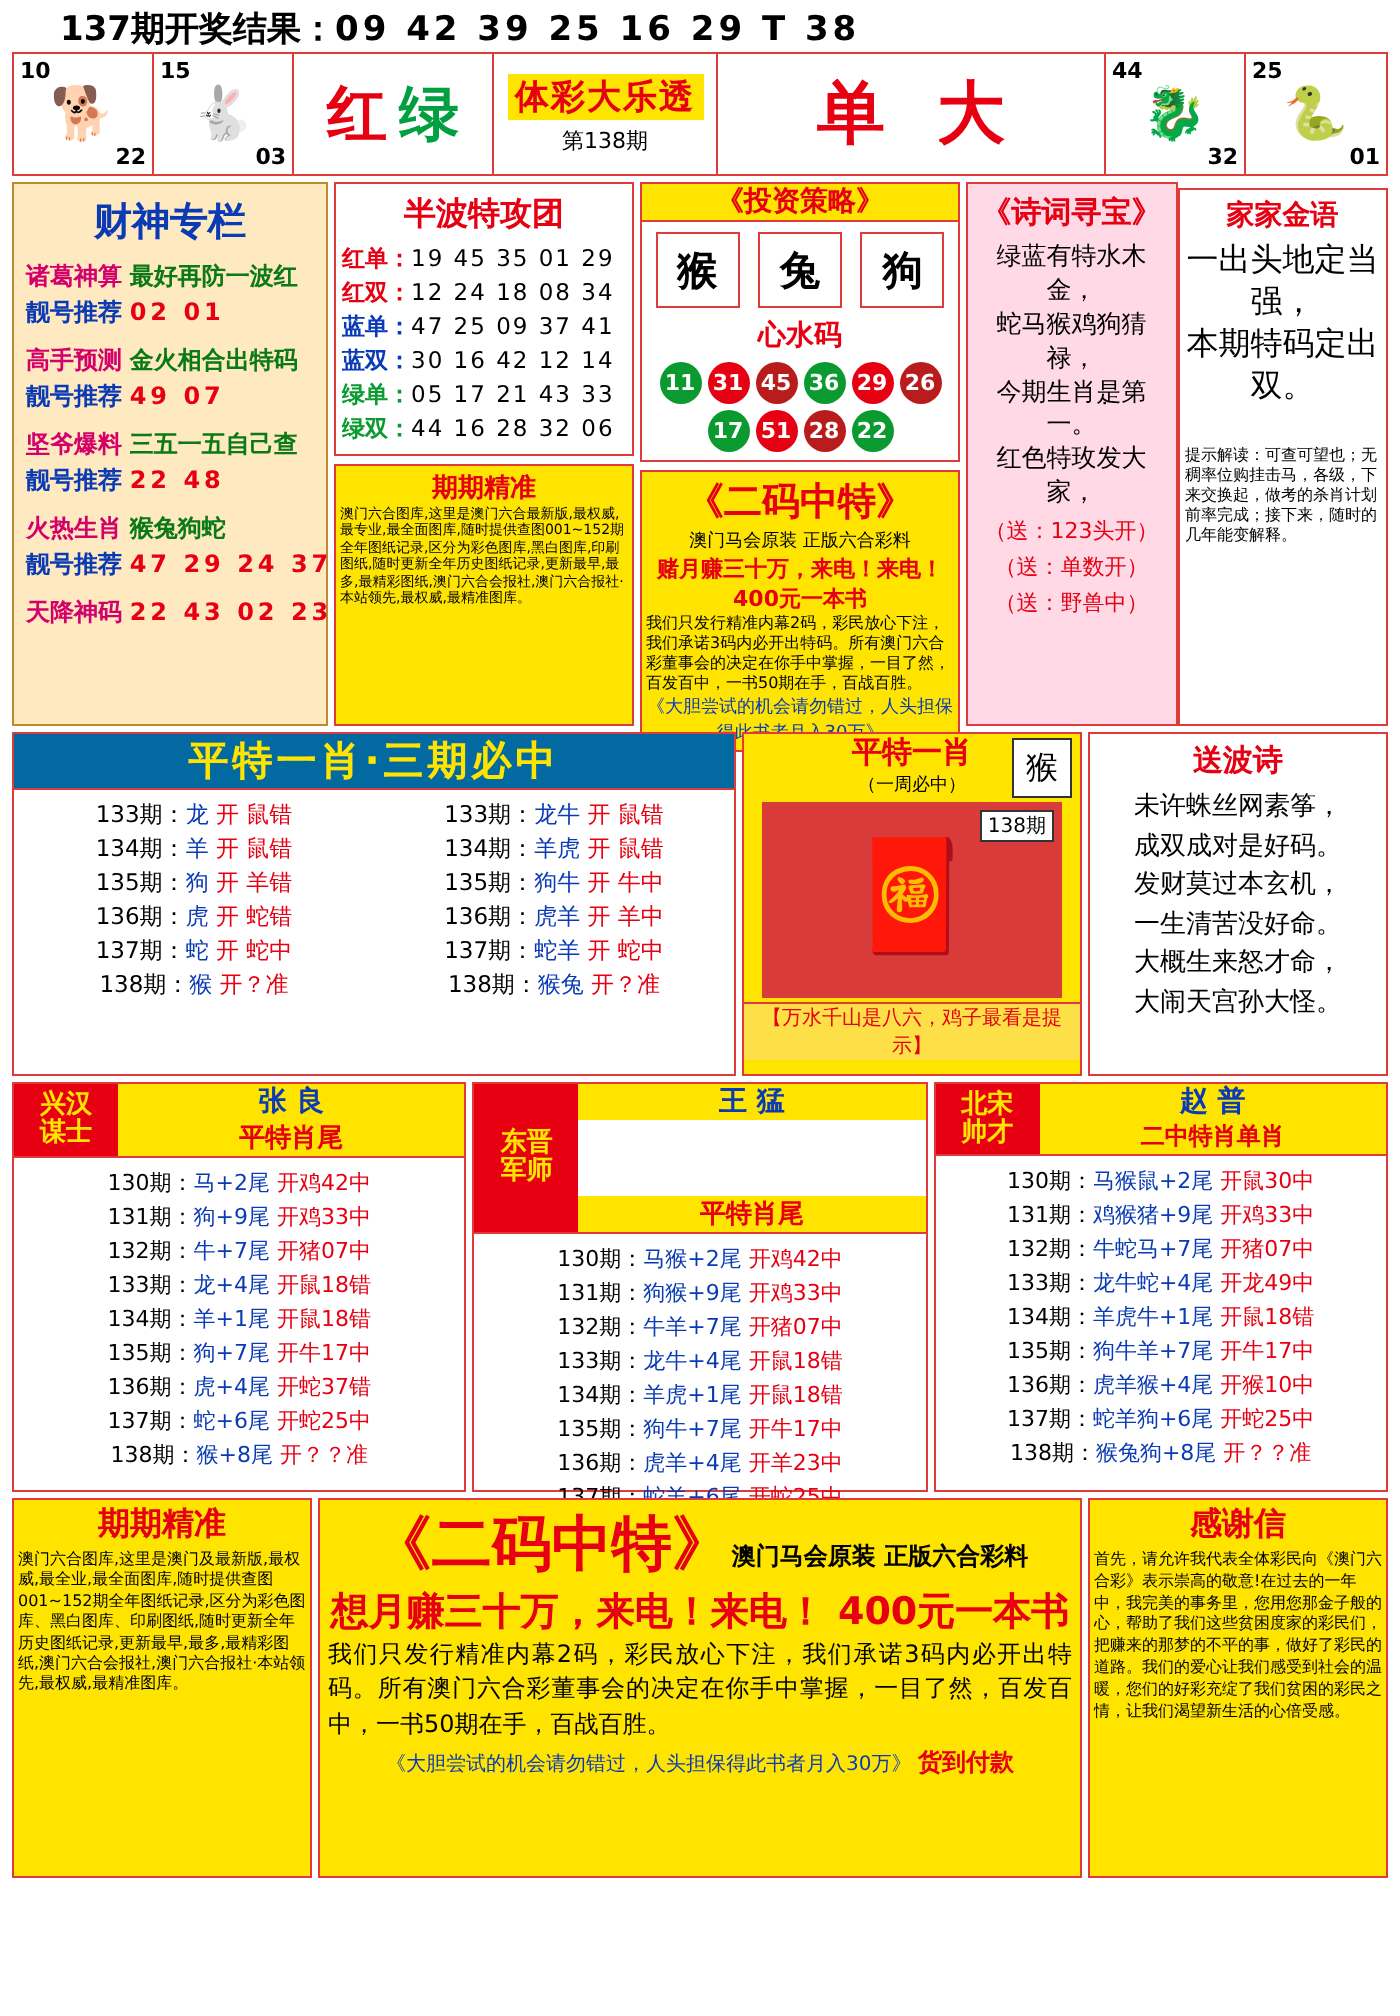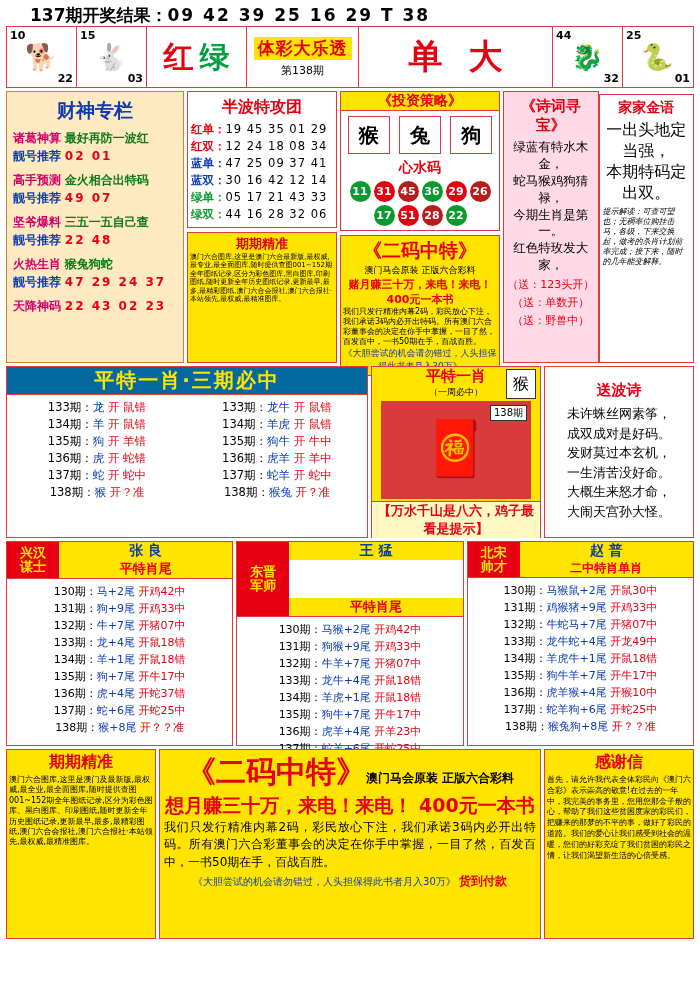--- a/index.html
+++ b/index.html
@@ -43,21 +43,21 @@
   .tcdlt .t1{background:#ffe400;color:#e60012;font-size:17px;font-weight:bold;padding:0 4px;letter-spacing:1px;}
   .tcdlt .t2{font-size:11px;color:#000;margin-top:3px;}
   .danda{flex:1;background:#fff;display:flex;align-items:center;justify-content:center;gap:26px;}
   .danda .ch{font-size:34px;font-weight:bold;color:#e60012;font-family:"DejaVu Serif","Liberation Serif",serif;}
 
   
   .row1{display:flex;gap:3px;margin:0 2px;height:272px;}
   .col{box-sizing:border-box;}
 
   
-  .caishen{width:178px;background:#ffe9c0;border:1px solid #c08a2a;padding:4px 6px;box-sizing:border-box;}
+  .caishen{width:158px;background:#ffe9c0;border:1px solid #c08a2a;padding:4px 6px;box-sizing:border-box;}
   .caishen h3{margin:2px 0 6px 0;text-align:center;font-size:19px;color:#0a3bb5;font-weight:bold;}
   .cs-row{font-size:12px;margin-bottom:1px;white-space:nowrap;}
   .cs-label{color:#d4006a;font-weight:bold;}
   .cs-val{color:#0a7a17;font-weight:bold;}
   .cs-blue{color:#0a3bb5;font-weight:bold;}
   .cs-nums{color:#e60012;font-weight:bold;letter-spacing:2px;}
   .cs-grp{margin-bottom:7px;}
 
   
   .banbo{width:150px;background:#fff;border:1px solid #e03a3a;box-sizing:border-box;padding:3px;}
@@ -88,21 +88,21 @@
   
   .shici{flex:1;border:1px solid #e03a3a;background:#ffd9e6;box-sizing:border-box;padding:3px;}
   .shici h3{margin:2px 0 4px;text-align:center;font-size:15px;color:#e60012;font-weight:bold;}
   .sc-line{font-size:12.5px;color:#000;text-align:center;line-height:1.35;}
   .sc-send{font-size:11px;color:#e60012;text-align:center;margin-top:3px;}
 
   
   .jinyu{border:1px solid #e03a3a;background:#fff;margin-top:3px;box-sizing:border-box;padding:3px;}
   .jinyu h3{margin:1px 0 3px;text-align:center;font-size:14px;color:#e60012;font-weight:bold;}
   .jy-line{font-size:16px;text-align:center;color:#000;}
-  .jy-small{font-size:8px;color:#000;line-height:1.25;margin-top:3px;font-style:italic;}
+  .jy-small{font-size:8px;color:#000;line-height:1.25;margin-top:19px;}
 
   
   .ema{border:1px solid #e03a3a;background:#ffe400;box-sizing:border-box;padding:2px;}
   .ema .t{text-align:center;color:#e60012;font-size:19px;font-weight:bold;font-family:"DejaVu Serif","Liberation Serif",serif;}
   .ema .s{text-align:center;color:#000;font-size:9px;}
   .ema .body{font-size:8px;color:#000;line-height:1.25;}
 
   
   .row2{display:flex;gap:3px;margin:3px 2px 0;height:172px;}
   .pt{flex:1;border:1px solid #e03a3a;background:#fff;box-sizing:border-box;}
@@ -113,24 +113,24 @@
   .pt-line .per{color:#000;}
   .pt-line .ans{color:#0a3bb5;}
   .pt-line .res{color:#e60012;}
 
   .ptyx{width:170px;border:1px solid #e03a3a;background:#ffe400;box-sizing:border-box;text-align:center;position:relative;}
   .ptyx .hd{color:#e60012;font-size:15px;font-weight:bold;}
   .ptyx .sub{color:#000;font-size:9px;}
   .ptyx .pic{margin:2px auto;width:150px;height:98px;background:#d93a3a;position:relative;overflow:hidden;}
   .ptyx .face{position:absolute;left:50%;top:48%;transform:translate(-50%,-50%);font-size:54px;}
   .ptyx .badge{position:absolute;right:4px;top:4px;background:#fff;border:1px solid #333;font-size:10px;padding:0 3px;}
-  .ptyx .ft{background:#fef9c3;color:#e60012;font-size:13px;font-weight:bold;border-top:1px solid #e03a3a;}
+  .ptyx .ft{background:#fde047;color:#e60012;font-size:10px;font-weight:normal;border-top:1px solid #e03a3a;}
   .ptyx .mono{position:absolute;right:4px;top:2px;width:28px;height:28px;border:1px solid #333;background:#fff;font-size:16px;display:flex;align-items:center;justify-content:center;}
 
-  .songbo{width:150px;border:1px solid #e03a3a;background:#fff;box-sizing:border-box;padding:13px;}
+  .songbo{width:150px;border:1px solid #e03a3a;background:#fff;box-sizing:border-box;padding:3px;}
   .songbo h3{margin:1px 0 4px;text-align:center;font-size:15px;color:#e60012;font-weight:bold;}
   .sb-line{font-size:13px;color:#000;text-align:center;line-height:1.5;}
 
   
   .row3{display:flex;gap:3px;margin:3px 2px 0;height:205px;}
   .q{flex:1;border:1px solid #e03a3a;background:#fff;box-sizing:border-box;}
   .q-hd{display:flex;align-items:stretch;border-bottom:1px solid #e03a3a;}
   .q-name{width:52px;background:#e60012;color:#ffe400;font-size:13px;font-weight:bold;display:flex;flex-direction:column;align-items:center;justify-content:center;line-height:1.05;}
   .q-ttl{flex:1;background:#ffe400;color:#e60012;font-size:14px;font-weight:bold;display:flex;align-items:center;justify-content:center;}
   .q-body{padding:3px 2px;}

